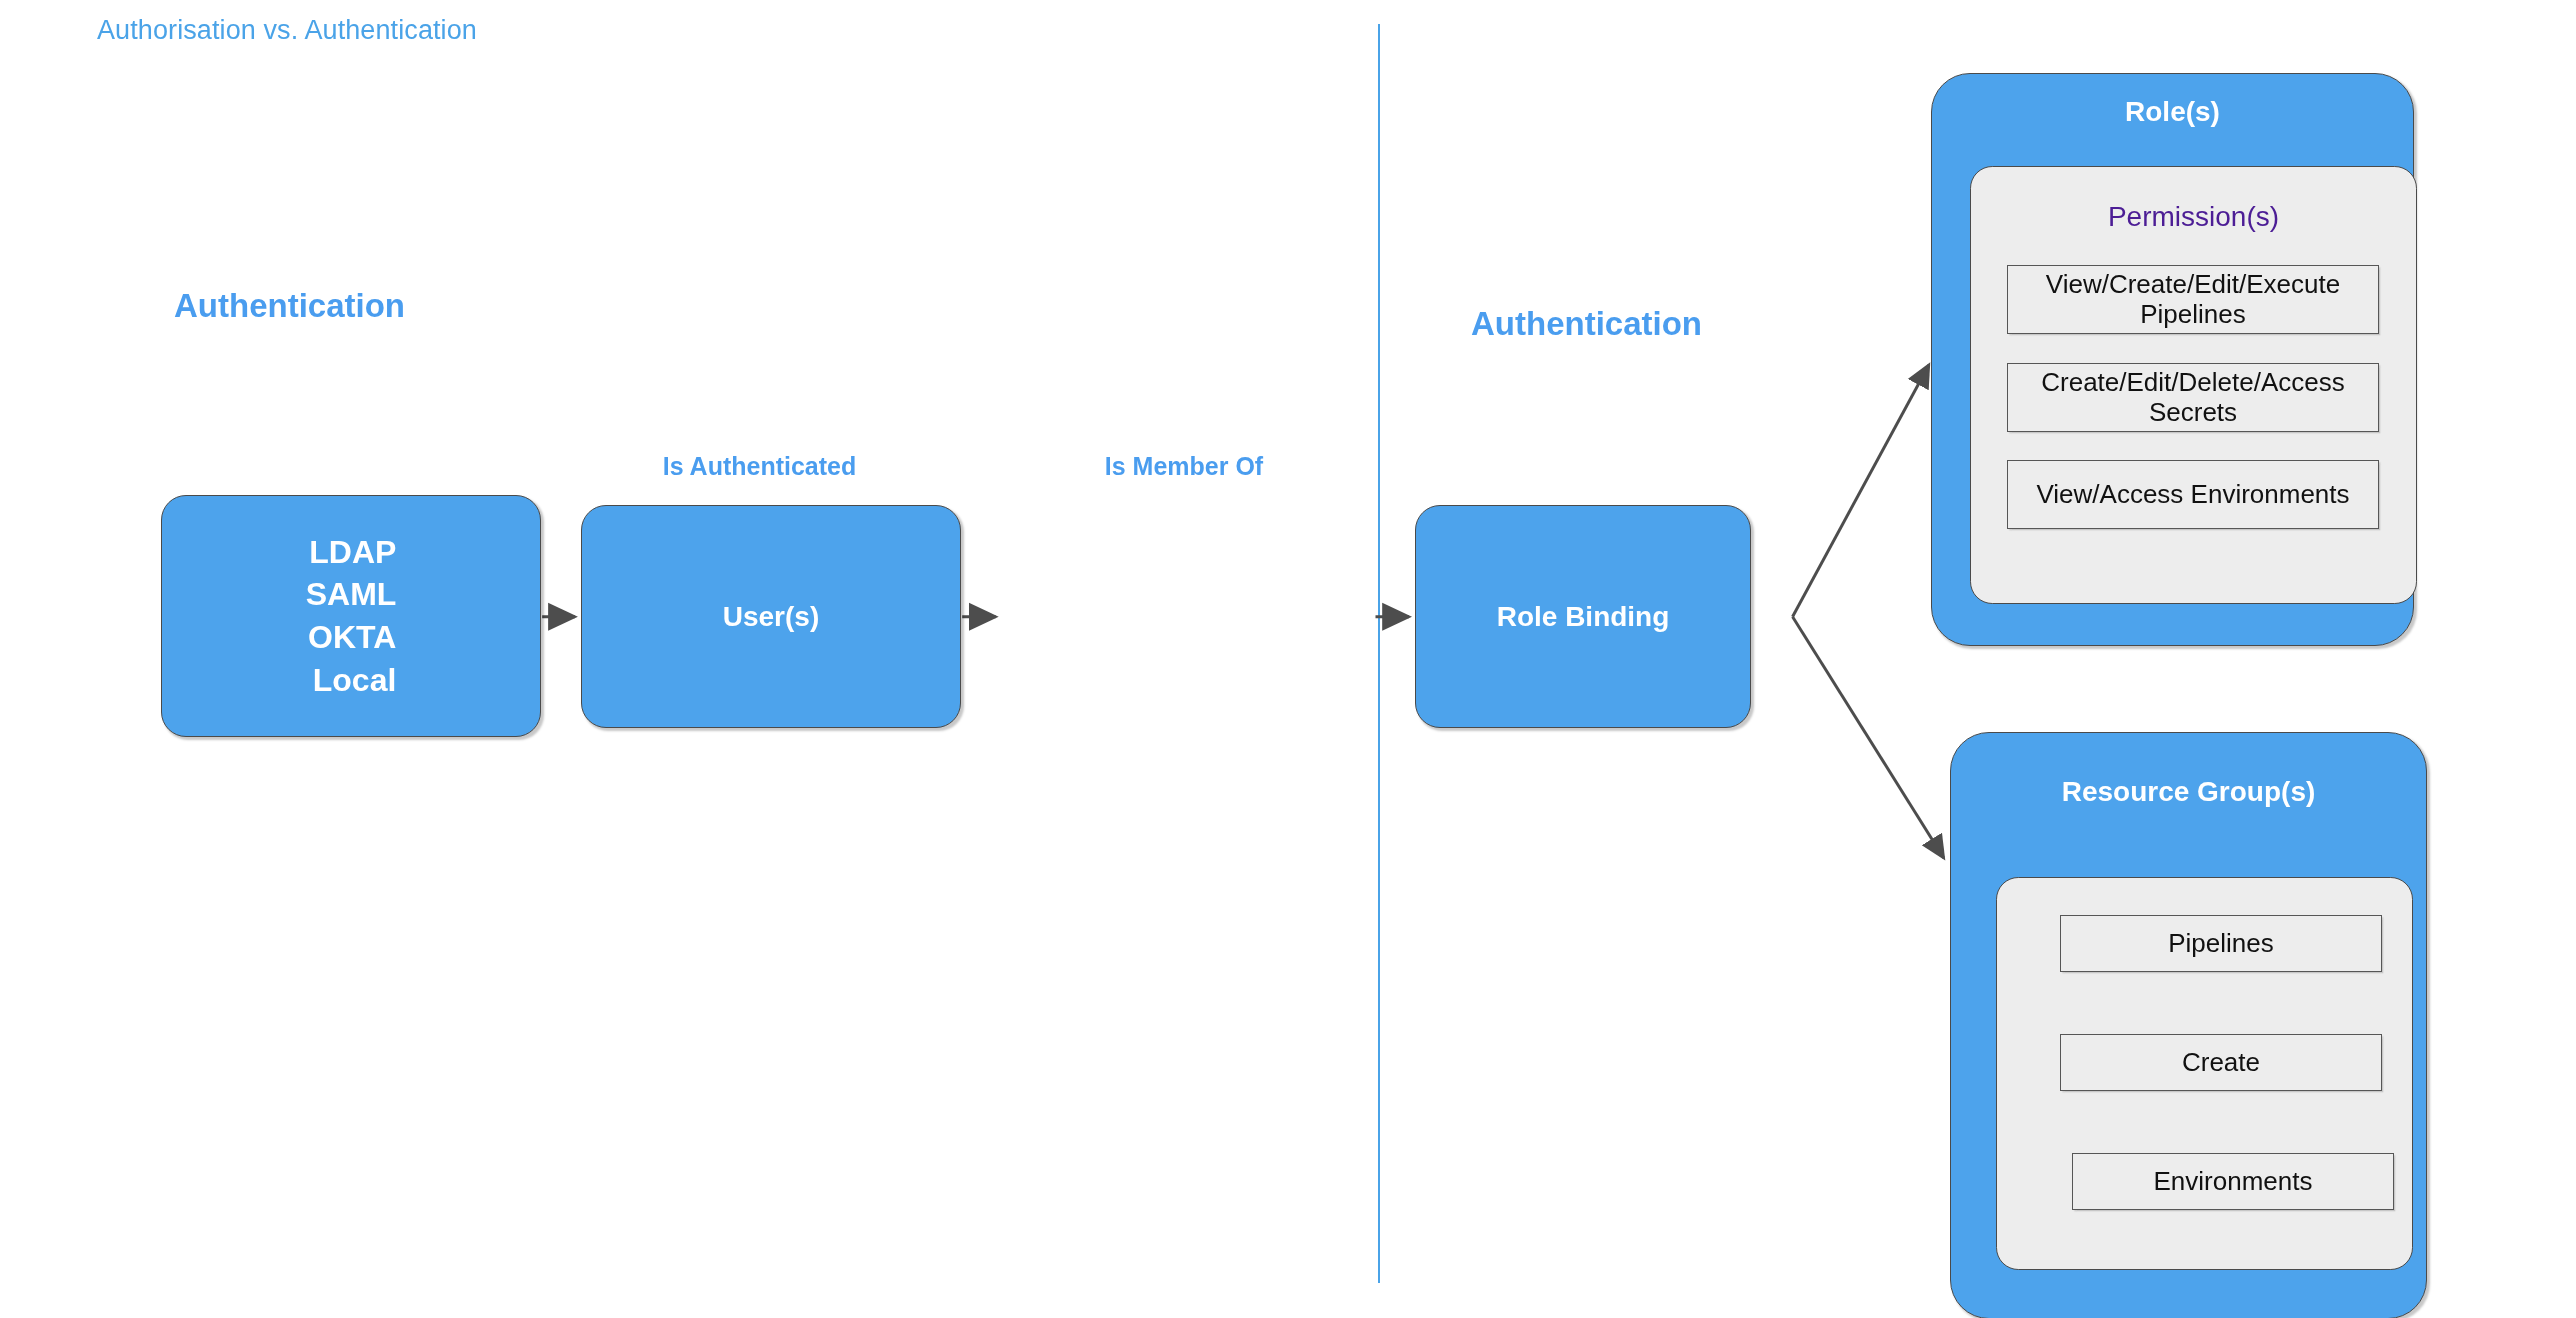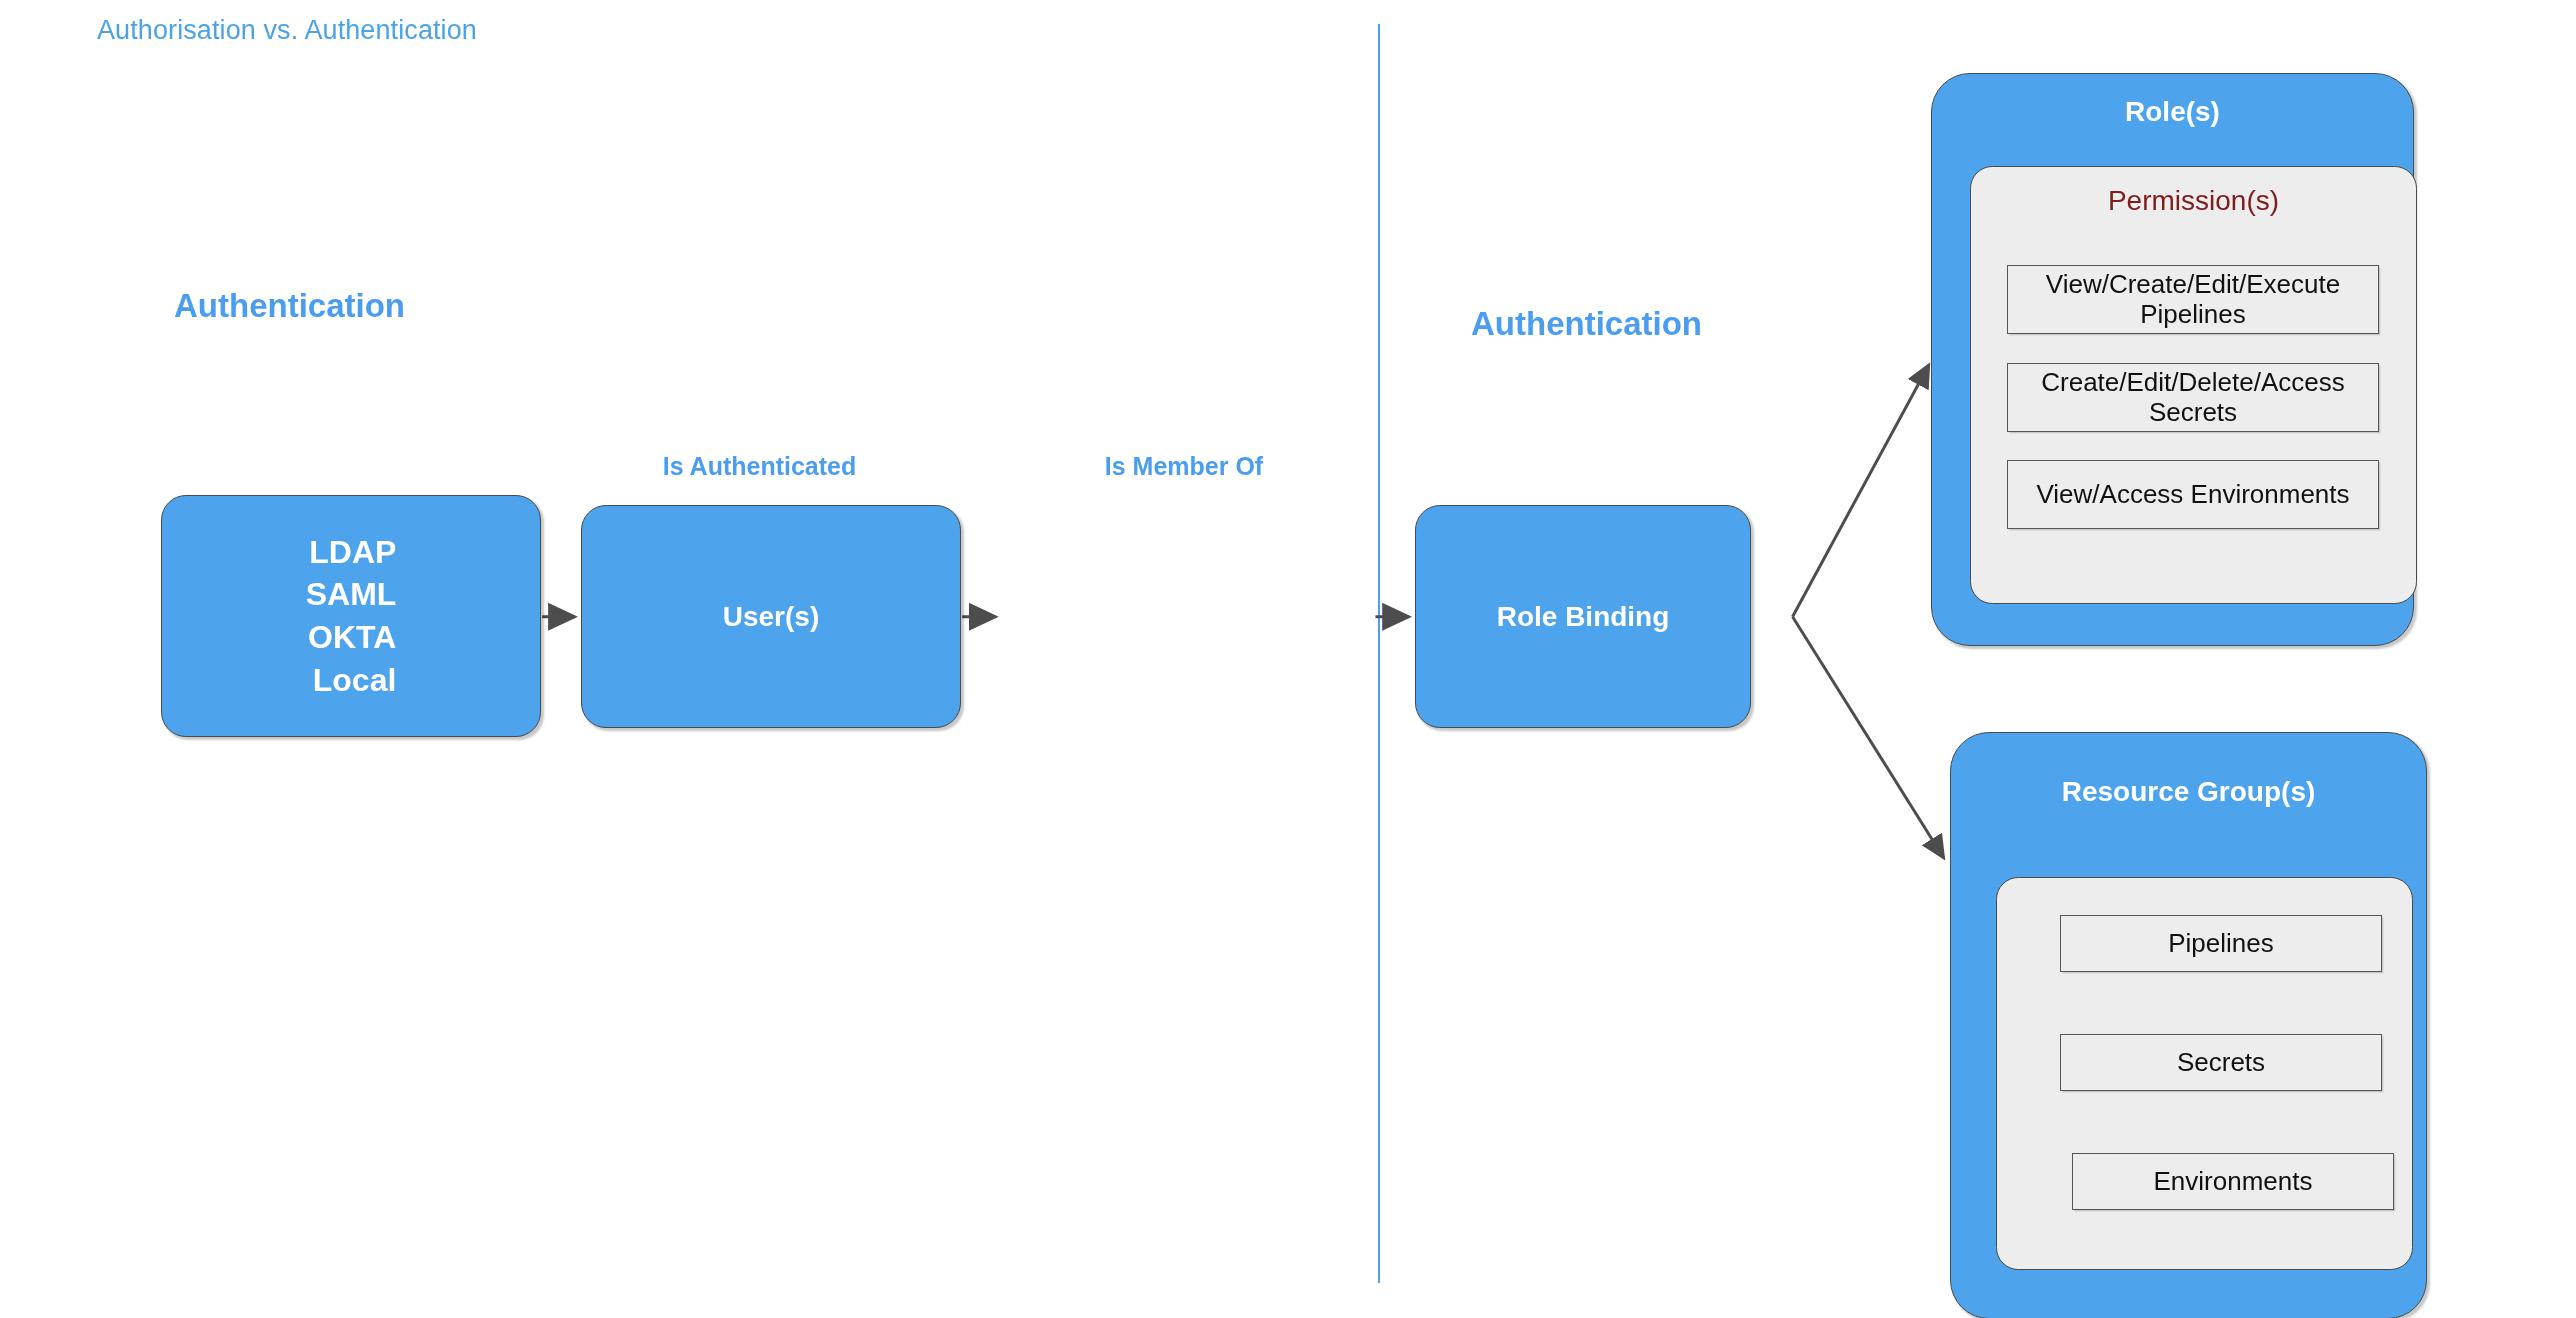--- a/index.html
+++ b/index.html
@@ -113,22 +113,22 @@
     border-radius: 22.3px;
     box-sizing: border-box;
     position: absolute;
   }
   #panel-permissions { left: 1970px; top: 166px;  width: 447px; height: 438px; }
   #panel-resources   { left: 1996px; top: 877px; width: 417px; height: 393px; }
 
   .panel-title {
     text-align: center;
     font-size: 28px;
-    color: #7f1d1d;
-    margin-top: 18px;
+    color: #4c1d95;
+    margin-top: 34px;
     white-space: nowrap;
   }
 
   
   .chip {
     position: absolute;
     background: #ededed;
     border: 1.5px solid #565656;
     box-sizing: border-box;
     display: flex;
@@ -234,17 +234,17 @@
   <div class="chip" id="chip-perm-1">Create/Edit/Delete/Access Secrets</div>
   <div class="chip" id="chip-perm-2">View/Access Environments</div>
 
   <div class="abs group-box" id="group-resources">
     <div class="group-title">Resource Group(s)</div>
   </div>
 
   <div class="inner-panel" id="panel-resources"></div>
 
   <div class="chip" id="chip-res-0">Pipelines</div>
-  <div class="chip" id="chip-res-1">Secrets</div>
+  <div class="chip" id="chip-res-1">Create</div>
   <div class="chip" id="chip-res-2">Environments</div>
 
 </div>
 
 
 </body></html>

